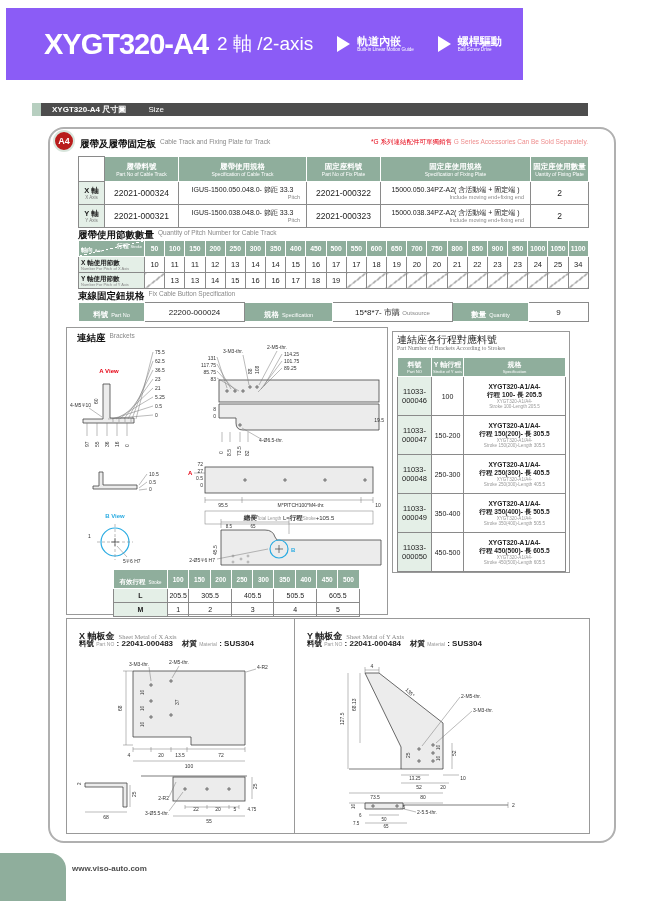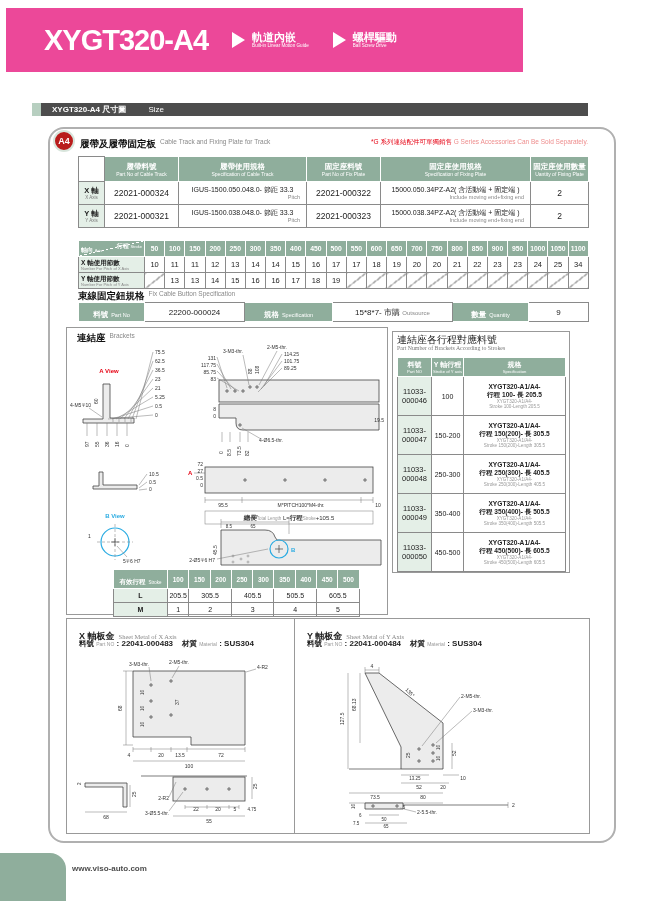--- a/index.html
+++ b/index.html
@@ -1,20 +1,20 @@
 <!DOCTYPE html>
 <html><head>
 <meta charset="utf-8">
 <style>
   html,body{margin:0;padding:0;background:#fff}
   .page{position:relative;width:650px;height:901px;background:#fff;overflow:hidden;
         font-family:"Liberation Sans","DejaVu Sans",sans-serif;color:#222}
   .abs{position:absolute}
   
-  .banner{left:6px;top:8px;width:517px;height:64px;background:#ec4899;display:flex;align-items:center;color:#fff}
+  .banner{left:6px;top:8px;width:517px;height:72px;background:#8b5cf6;display:flex;align-items:center;color:#fff}
   .model{font-size:29px;font-weight:bold;margin-left:38px;letter-spacing:-1px;white-space:nowrap}
   .axes{font-size:19px;margin-left:9px;white-space:nowrap}
   .feat{display:flex;align-items:center;margin-left:24px}
   .tri{width:0;height:0;border-left:13px solid #fff;border-top:8px solid transparent;border-bottom:8px solid transparent;margin-right:7px}
   .fz{font-size:11px;font-weight:bold;line-height:12px;white-space:nowrap}
   .fe{font-size:4.6px;line-height:6px;white-space:nowrap}
   
   .sq{left:32px;top:103px;width:9px;height:13px;background:#b7cfc0}
   .bar{left:41px;top:103px;width:547px;height:13px;background:#4d4d4d;color:#fff;font-size:8px;line-height:13px;padding-left:11px;box-sizing:border-box;white-space:nowrap}
   .bar .bz{font-weight:bold}.bar .be{font-weight:normal;margin-left:20px}
@@ -106,20 +106,21 @@
   svg .t45{font-size:4.5px}
   svg .gr{fill:#999}
 </style>
 </head>
 <body>
 
 <div class="page">
 
   <div class="abs banner">
     <div class="model">XYGT320-A4</div>
+    <div class="axes">2 軸 /2-axis</div>
     <div class="feat">
       <div class="tri"></div>
       <div>
         <div class="fz">軌道內嵌</div>
         <div class="fe">Built-in Linear Motion Guide</div>
       </div>
     </div>
     <div class="feat">
       <div class="tri"></div>
       <div>
@@ -210,20 +211,24 @@
       <td class="pn">22021-000323</td>
       <td>
             <div class="sm">15000.038.34PZ-A2( 含活動端 + 固定端 )</div>
             <div class="ss">Include moving end+fixing end</div>
           </td>
       <td class="qty">2</td>
     </tr>
   </tbody>
     </table>
 
+  <div class="abs sech" style="left:78px;top:229px">
+    <span class="sz">履帶使用節數數量</span>
+    <span class="se">Quantity of Pitch Number for Cable Track</span>
+  </div>
 
   <table class="t2">
     <colgroup>
         <col style="width:66px">
         <col span="22" style="width:20.18px">
       </colgroup>
     <tbody>
         <tr>
       <th class="diag">
             <div class="diagline"></div>

